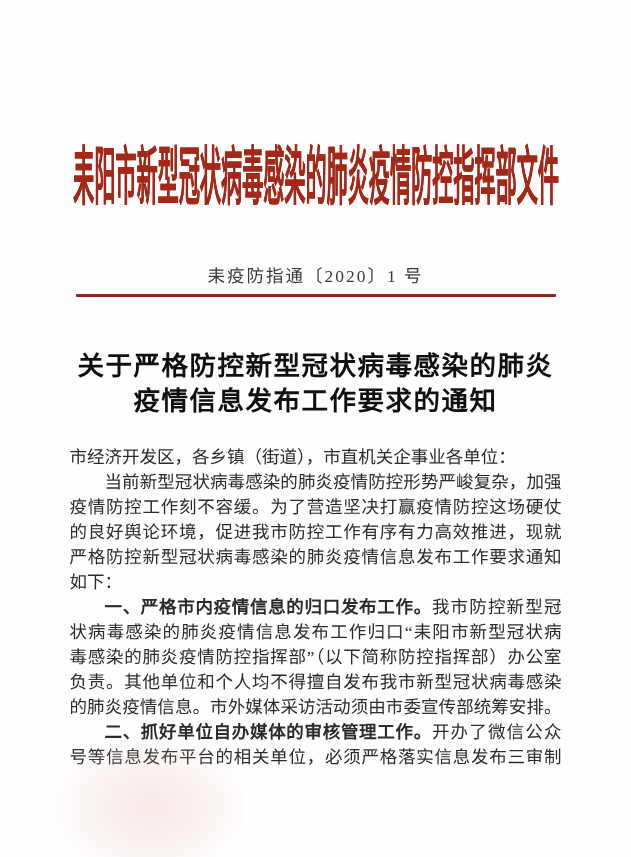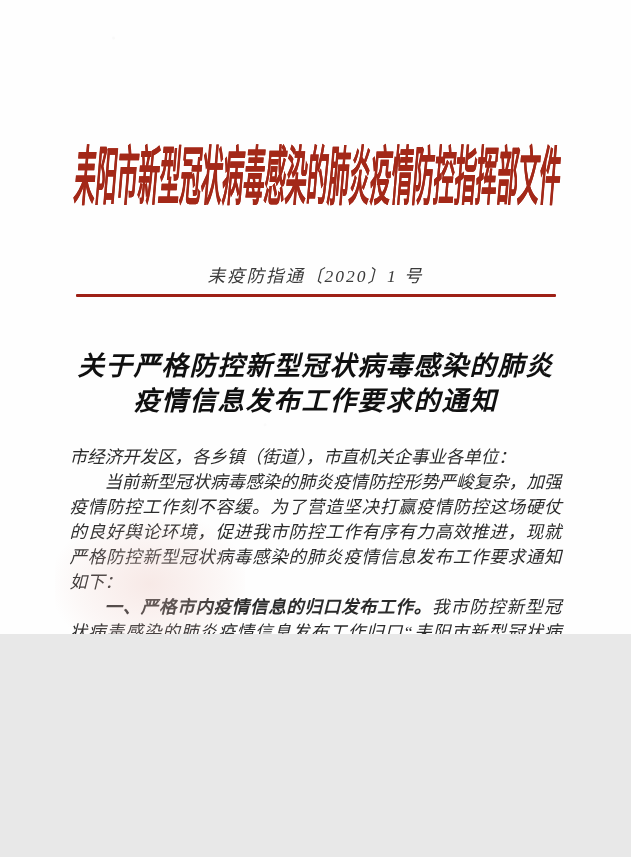--- a/index.html
+++ b/index.html
@@ -4,26 +4,25 @@
 <style>
   html, body {
     margin: 0;
     padding: 0;
     background: #e8e8e8;
     font-family: "Liberation Serif", serif;
   }
   .page {
     position: relative;
     width: 631px;
-    height: 634px;
+    height: 857px;
     margin: 0 auto;
     background: #fefefe;
     overflow: hidden;
     box-shadow: 0 0 6px rgba(0,0,0,.2);
-    font-style: italic;
   }
   
   .page::after {
     content: "";
     position: absolute;
     left: 55px;
     bottom: -20px;
     width: 190px;
     height: 140px;
     background: radial-gradient(ellipse at center, rgba(236,199,192,0.38) 0%, rgba(236,199,192,0.12) 55%, transparent 75%);

